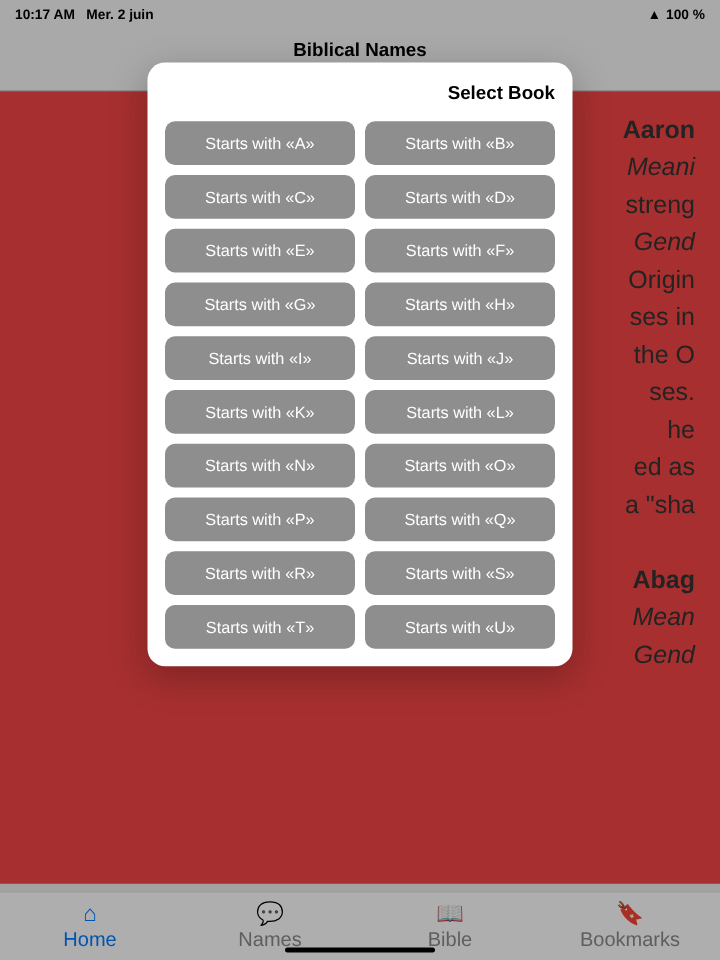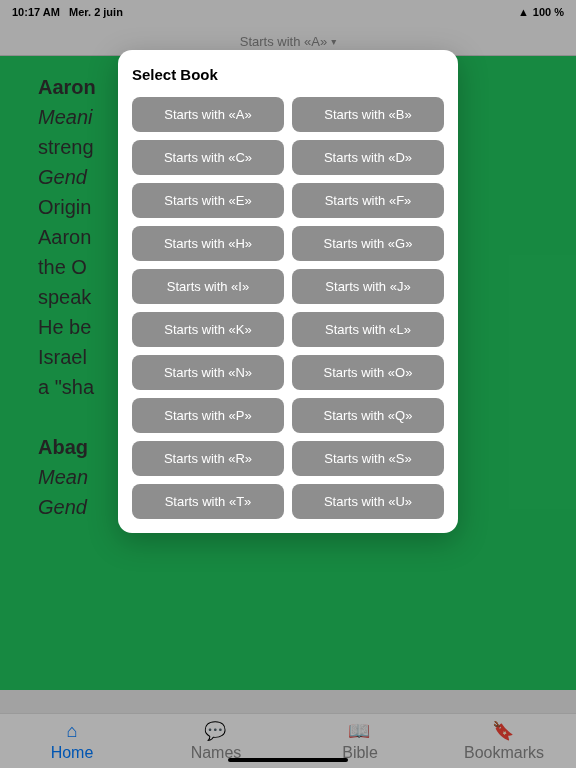--- a/index.html
+++ b/index.html
@@ -56,25 +56,26 @@
       justify-content: center;
       gap: 4px;
     }
     .nav-subtitle-chevron {
       font-size: 10px;
       color: #888;
     }
 
     
     .main-content {
-      padding: 16px 38px;
-      background: #22c55e;
+      padding: 16px 20px;
+      background: #ef4444;
       height: calc(768px - 24px - 55px - 55px);
       overflow: hidden;
       position: relative;
+      text-align: right;
     }
     .main-text {
       font-size: 20px;
       line-height: 1.5;
       color: #333;
     }
     .main-text .bold { font-weight: 700; }
     .main-text .italic { font-style: italic; margin-top: 25px; }
 
     
@@ -94,21 +95,21 @@
       width: 340px;
       background: #fff;
       border-radius: 14px;
       z-index: 20;
       padding: 16px 14px 14px;
       box-shadow: 0 8px 30px rgba(0,0,0,0.25);
       max-height: 620px;
       overflow: hidden;
     }
     .modal-title {
-      text-align: left;
+      text-align: right;
       font-size: 15px;
       font-weight: 600;
       color: #000;
       margin-bottom: 14px;
     }
     .modal-grid {
       display: grid;
       grid-template-columns: 1fr 1fr;
       gap: 8px;
     }
@@ -182,20 +183,21 @@
     &nbsp;
     <span>Mer. 2 juin</span>
   </div>
   <div class="status-right">
     <span>▲</span>
     <span>100 %</span>
   </div>
 </div>
 
 <div class="nav-bar">
+  <div class="nav-title">Biblical Names</div>
   <div class="nav-subtitle">
     <span>Starts with «A»</span>
     <span class="nav-subtitle-chevron">▾</span>
   </div>
 </div>
 
 <div class="main-content">
   <div class="main-text">
     <span class="bold">Aaron</span><br>
     <span class="italic">Meani</span><br>
@@ -219,22 +221,22 @@
 
 <div class="modal">
   <div class="modal-title">Select Book</div>
   <div class="modal-grid" id="modal-grid">
       <button class="modal-btn">Starts with «A»</button>
       <button class="modal-btn">Starts with «B»</button>
       <button class="modal-btn">Starts with «C»</button>
       <button class="modal-btn">Starts with «D»</button>
       <button class="modal-btn">Starts with «E»</button>
       <button class="modal-btn">Starts with «F»</button>
+      <button class="modal-btn">Starts with «G»</button>
       <button class="modal-btn">Starts with «H»</button>
-      <button class="modal-btn">Starts with «G»</button>
       <button class="modal-btn">Starts with «I»</button>
       <button class="modal-btn">Starts with «J»</button>
       <button class="modal-btn">Starts with «K»</button>
       <button class="modal-btn">Starts with «L»</button>
       <button class="modal-btn">Starts with «N»</button>
       <button class="modal-btn">Starts with «O»</button>
       <button class="modal-btn">Starts with «P»</button>
       <button class="modal-btn">Starts with «Q»</button>
       <button class="modal-btn">Starts with «R»</button>
       <button class="modal-btn">Starts with «S»</button>

